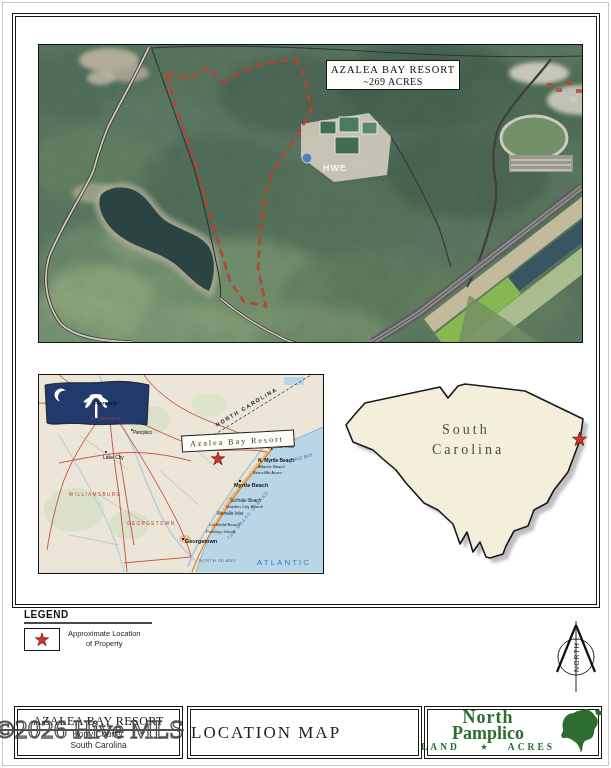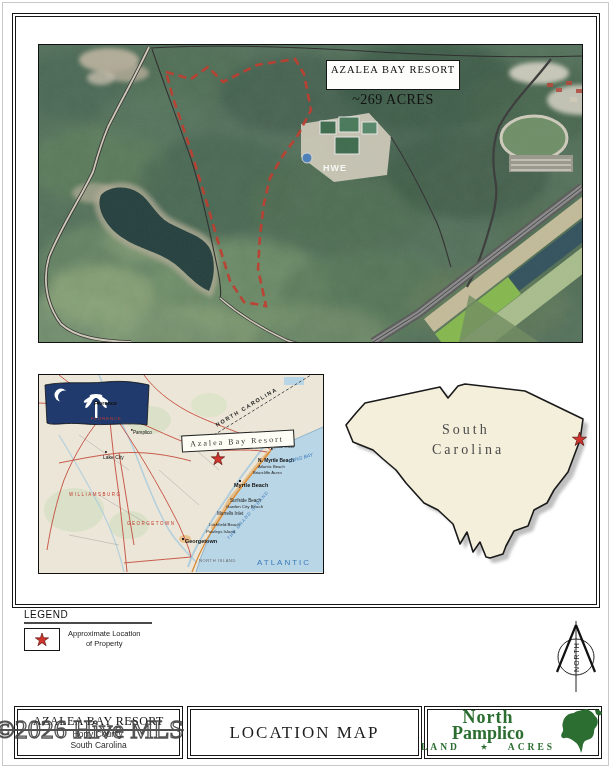--- a/index.html
+++ b/index.html
@@ -9,37 +9,37 @@
   .edge{inset:2px;border:1px solid #c9c9c9;pointer-events:none;}
   
   .dbox{border:1px solid #161616;}
   .dbox .inner{position:absolute;inset:2px;border:1px solid #161616;}
   .maps-box{left:12px;top:13px;width:586px;height:593px;}
   .aerial{left:38px;top:44px;width:543px;height:297px;border:1px solid #111;background:#597560;}
   .aerial svg{display:block;}
   .aerial-label{left:287px;top:15px;width:134px;height:30px;background:#fdfdfb;border:1.5px solid #161616;
       text-align:center;font-family:"Liberation Serif",serif;line-height:1.25;padding-top:2px;box-sizing:border-box;}
   .aerial-label .l1{font-size:10.5px;letter-spacing:1px;}
-  .aerial-label .l2{font-size:14px;letter-spacing:.5px;margin-top:15px;}
+  .aerial-label .l2{font-size:10px;letter-spacing:.5px;}
   .roadmap{left:38px;top:374px;width:284px;height:198px;border:1px solid #111;background:#ebe6d7;}
   .statemap{left:340px;top:374px;width:270px;height:212px;}
-  .legend-title{left:24px;top:609px;width:128px;font-size:10px;font-weight:normal;letter-spacing:.5px;
+  .legend-title{left:24px;top:609px;width:128px;font-size:10px;font-weight:bold;letter-spacing:.5px;
       border-bottom:2px solid #4a4a4a;padding-bottom:2px;}
   .legend-swatch{left:24px;top:628px;width:34px;height:21px;border:1.2px solid #161616;display:flex;
       align-items:center;justify-content:center;background:#fff;}
   .legend-text{left:68px;top:629px;font-size:7.5px;line-height:9.5px;color:#222;text-align:center;}
   .north{left:548px;top:616px;}
   .tb{top:706px;height:51px;background:#fff;}
   .tb-left{left:14px;width:167px;}
   .tb-center{left:187px;width:233px;}
   .tb-right{left:424px;width:176px;}
   .tb-left .content{position:absolute;inset:3px;text-align:center;}
   .tb-left .proj{font-family:"Liberation Serif",serif;font-size:12px;letter-spacing:.5px;margin-top:4px;}
   .tb-left .sub{font-size:8.5px;line-height:10.5px;color:#2a2a2a;}
-  .tb-center .content{position:absolute;inset:3px;display:flex;align-items:center;justify-content:center;}
+  .tb-center .content{position:absolute;inset:3px;display:flex;align-items:center;}
   .tb-center .sheet{font-family:"Liberation Serif",serif;font-size:17px;letter-spacing:2px;color:#1d1d1d;}
   .tb-right .content{position:absolute;inset:3px;display:flex;flex-direction:column;align-items:center;justify-content:center;}
   .logo-row{display:flex;align-items:center;gap:2px;}
   .logo-words{text-align:center;color:#2c6e31;font-family:"Liberation Serif",serif;font-weight:bold;}
   .logo-w1{font-size:18px;line-height:15px;letter-spacing:1px;}
   .logo-w2{font-size:18px;line-height:16px;}
   .logo-lt{display:flex;align-items:center;justify-content:center;gap:20px;color:#2c6e31;
       font-size:9.5px;font-weight:bold;letter-spacing:3px;margin-top:1px;}
   .fineprint{width:152px;height:3px;margin-top:3px;opacity:.75;
       background:repeating-linear-gradient(90deg,#8d8d8d 0 4px,transparent 4px 6px);}

